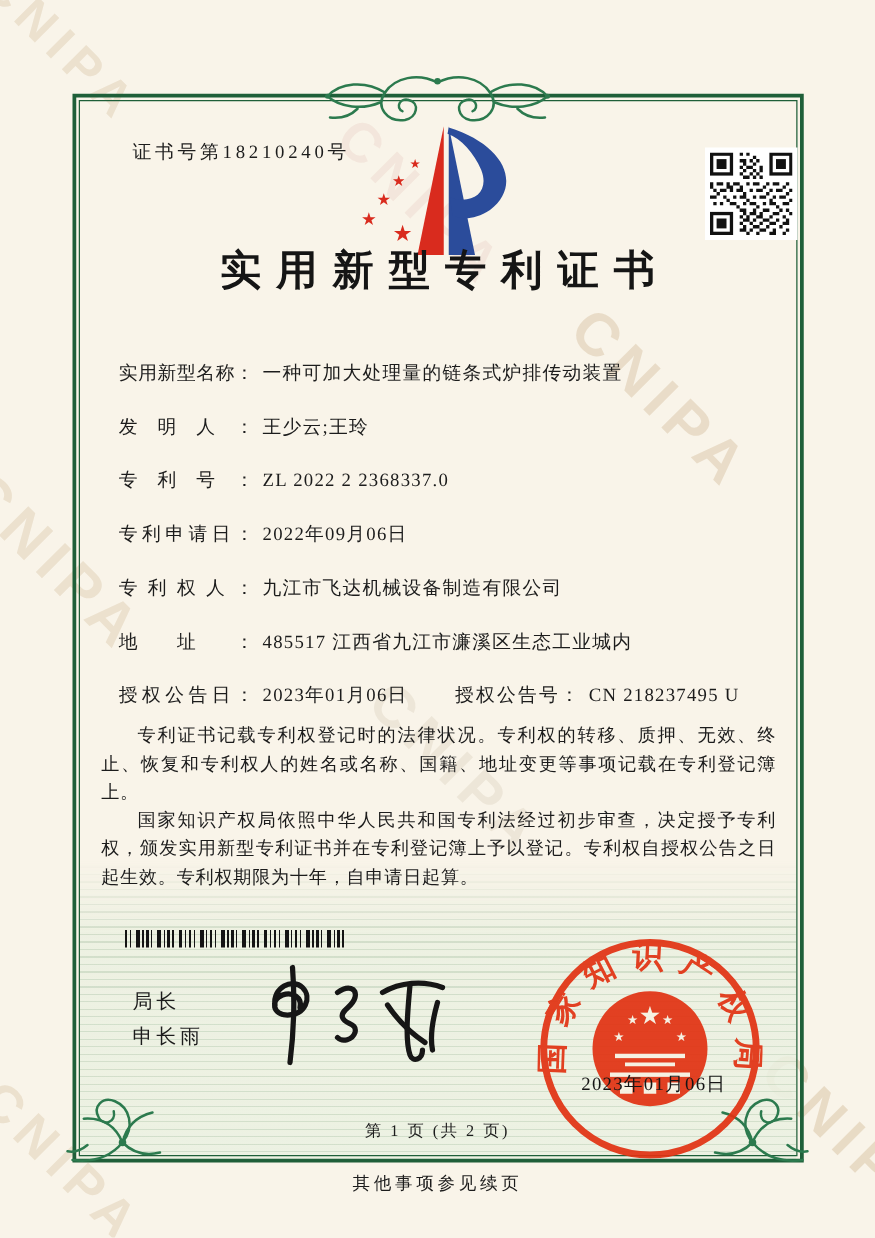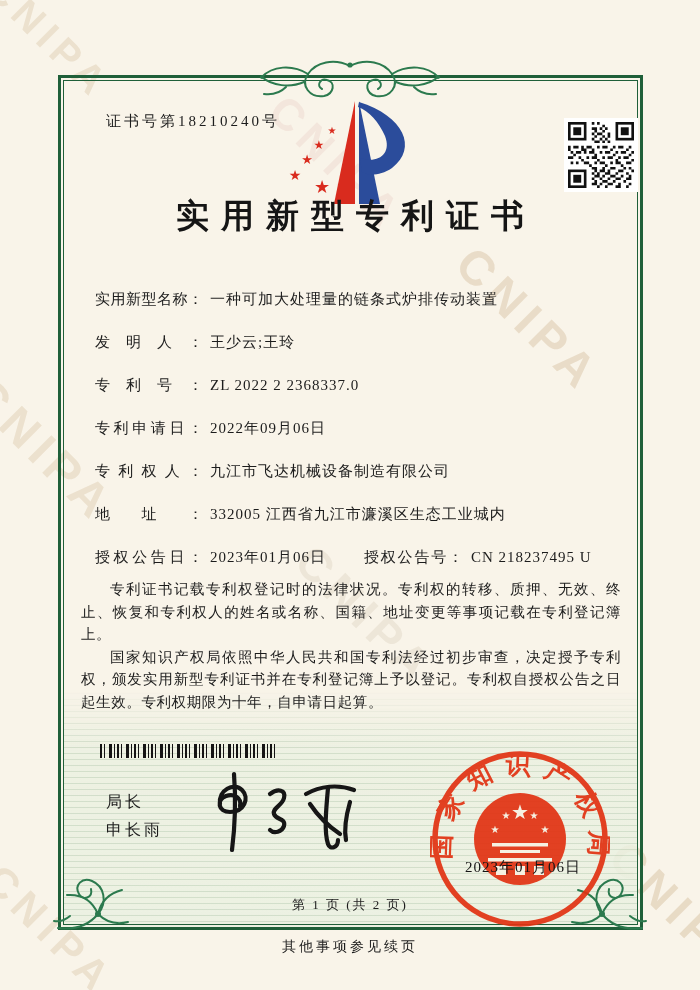--- a/index.html
+++ b/index.html
@@ -189,21 +189,21 @@
   <div class="field">
     <span class="f-label">专利号：</span><span class="f-value">ZL 2022 2 2368337.0</span>
   </div>
   <div class="field">
     <span class="f-label">专利申请日：</span><span class="f-value">2022年09月06日</span>
   </div>
   <div class="field">
     <span class="f-label">专利权人：</span><span class="f-value">九江市飞达机械设备制造有限公司</span>
   </div>
   <div class="field">
-    <span class="f-label">地址：</span><span class="f-value">332005 江西省九江市濂溪区生态工业城内</span>
+    <span class="f-label">地址：</span><span class="f-value">485517 江西省九江市濂溪区生态工业城内</span>
   </div>
   <div class="field grant-row">
     <span class="f-label">授权公告日：</span><span class="f-value">2023年01月06日</span><span class="g2"><span class="g2-label">授权公告号：</span><span class="f-value">CN 218237495 U</span></span>
   </div>
 </div>
 
 <div class="body-text">
   <p>专利证书记载专利权登记时的法律状况。专利权的转移、质押、无效、终止、恢复和专利权人的姓名或名称、国籍、地址变更等事项记载在专利登记簿上。</p>
   <p>国家知识产权局依照中华人民共和国专利法经过初步审查，决定授予专利权，颁发实用新型专利证书并在专利登记簿上予以登记。专利权自授权公告之日起生效。专利权期限为十年，自申请日起算。</p>
 </div>

